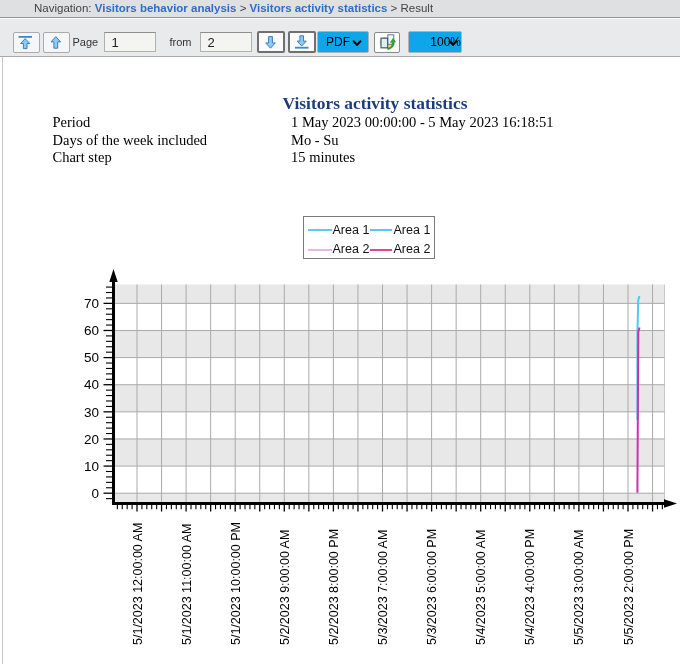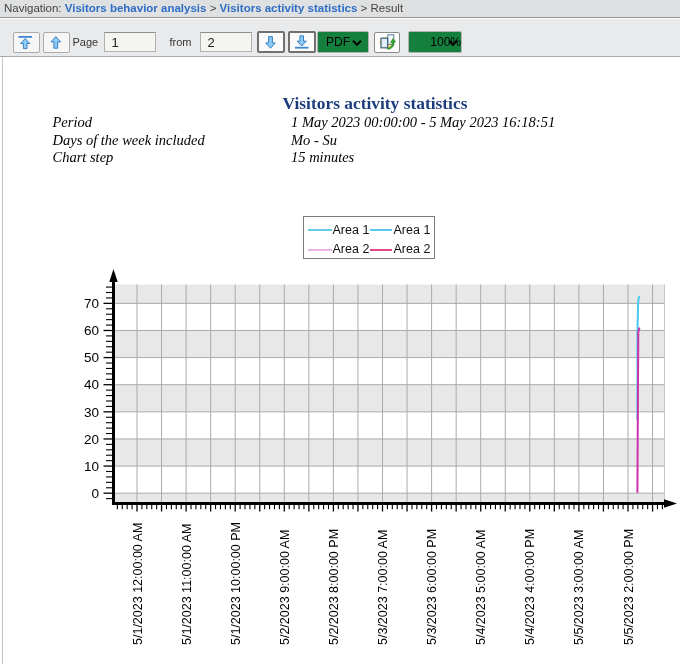--- a/index.html
+++ b/index.html
@@ -1,29 +1,29 @@
 <!DOCTYPE html>
 <html><head><meta charset="utf-8"><style>
 * { margin:0; padding:0; box-sizing:border-box; }
 html,body { width:680px; height:664px; background:#fff; font-family:"Liberation Sans", sans-serif; }
 #page { position:relative; width:680px; height:664px; overflow:hidden; }
 .abs { position:absolute; }
 #nav { left:0; top:0; width:680px; height:18px; background:#dfe0e1; border-bottom:1px solid #949494;
-  font-size:11.5px; color:#444; line-height:17px; padding-left:4px; white-space:nowrap; }
+  font-size:11.5px; color:#444; line-height:17px; padding-left:34px; white-space:nowrap; }
 #nav a { color:#2e6ec6; font-weight:bold; text-decoration:none; }
 #toolbar { left:0; top:19px; width:680px; height:38px; background:#e9eaec; border-bottom:1px solid #a9a9a9; }
 .tbtn { position:absolute; top:12.5px; width:27px; height:21px; background:#f6f6f6; border:1px solid #ababab; border-radius:2px; }
 .tbtn2 { position:absolute; top:12px; width:28px; height:22px; background:#fbfbfb; border:2px solid #707070; border-radius:2px; }
 .tlabel { position:absolute; font-size:11px; color:#333; top:17px; }
 .tinput { position:absolute; top:13px; width:52px; height:20px; background:#f4f4f1; border:1px solid #b0b0ae;
   border-top-color:#8e8e8e; font-size:13px; padding-left:7px; line-height:18px; color:#222; }
-.tselect { position:absolute; top:12px; height:22px; background:#15803d; border:1px solid #b2b2b2; border-radius:2px;
+.tselect { position:absolute; top:12px; height:22px; background:#0ea5e9; border:1px solid #b2b2b2; border-radius:2px;
   font-size:12px; line-height:20px; padding-left:8px; }
 #content { left:2px; top:57px; width:678px; height:607px; background:#fff; border-left:1.5px solid #c4c4c4; }
-.serif { font-family:"Liberation Serif", serif; font-size:14.5px; color:#000; white-space:nowrap;font-style:italic; }
+.serif { font-family:"Liberation Serif", serif; font-size:14.5px; color:#000; white-space:nowrap; }
 #title { left:50px; top:93px; width:650px; text-align:center; font-family:"Liberation Serif", serif;
   font-size:17.4px; font-weight:bold; color:#1c3c7c; }
 #legend { left:302.5px; top:215.5px; width:132px; height:43px; background:#fff; border:1px solid #7a7a7a;text-align:right; }
 .lline { position:absolute; width:24px; height:2px; }
 .ltext { position:absolute; font-size:12.5px; color:#111; line-height:13px; }
 </style></head>
 <body>
 <div id="page">
 <div class="abs" id="nav">Navigation: <a>Visitors behavior analysis</a> &gt; <a>Visitors activity statistics</a> &gt; Result</div>
 <div class="abs" id="toolbar">

